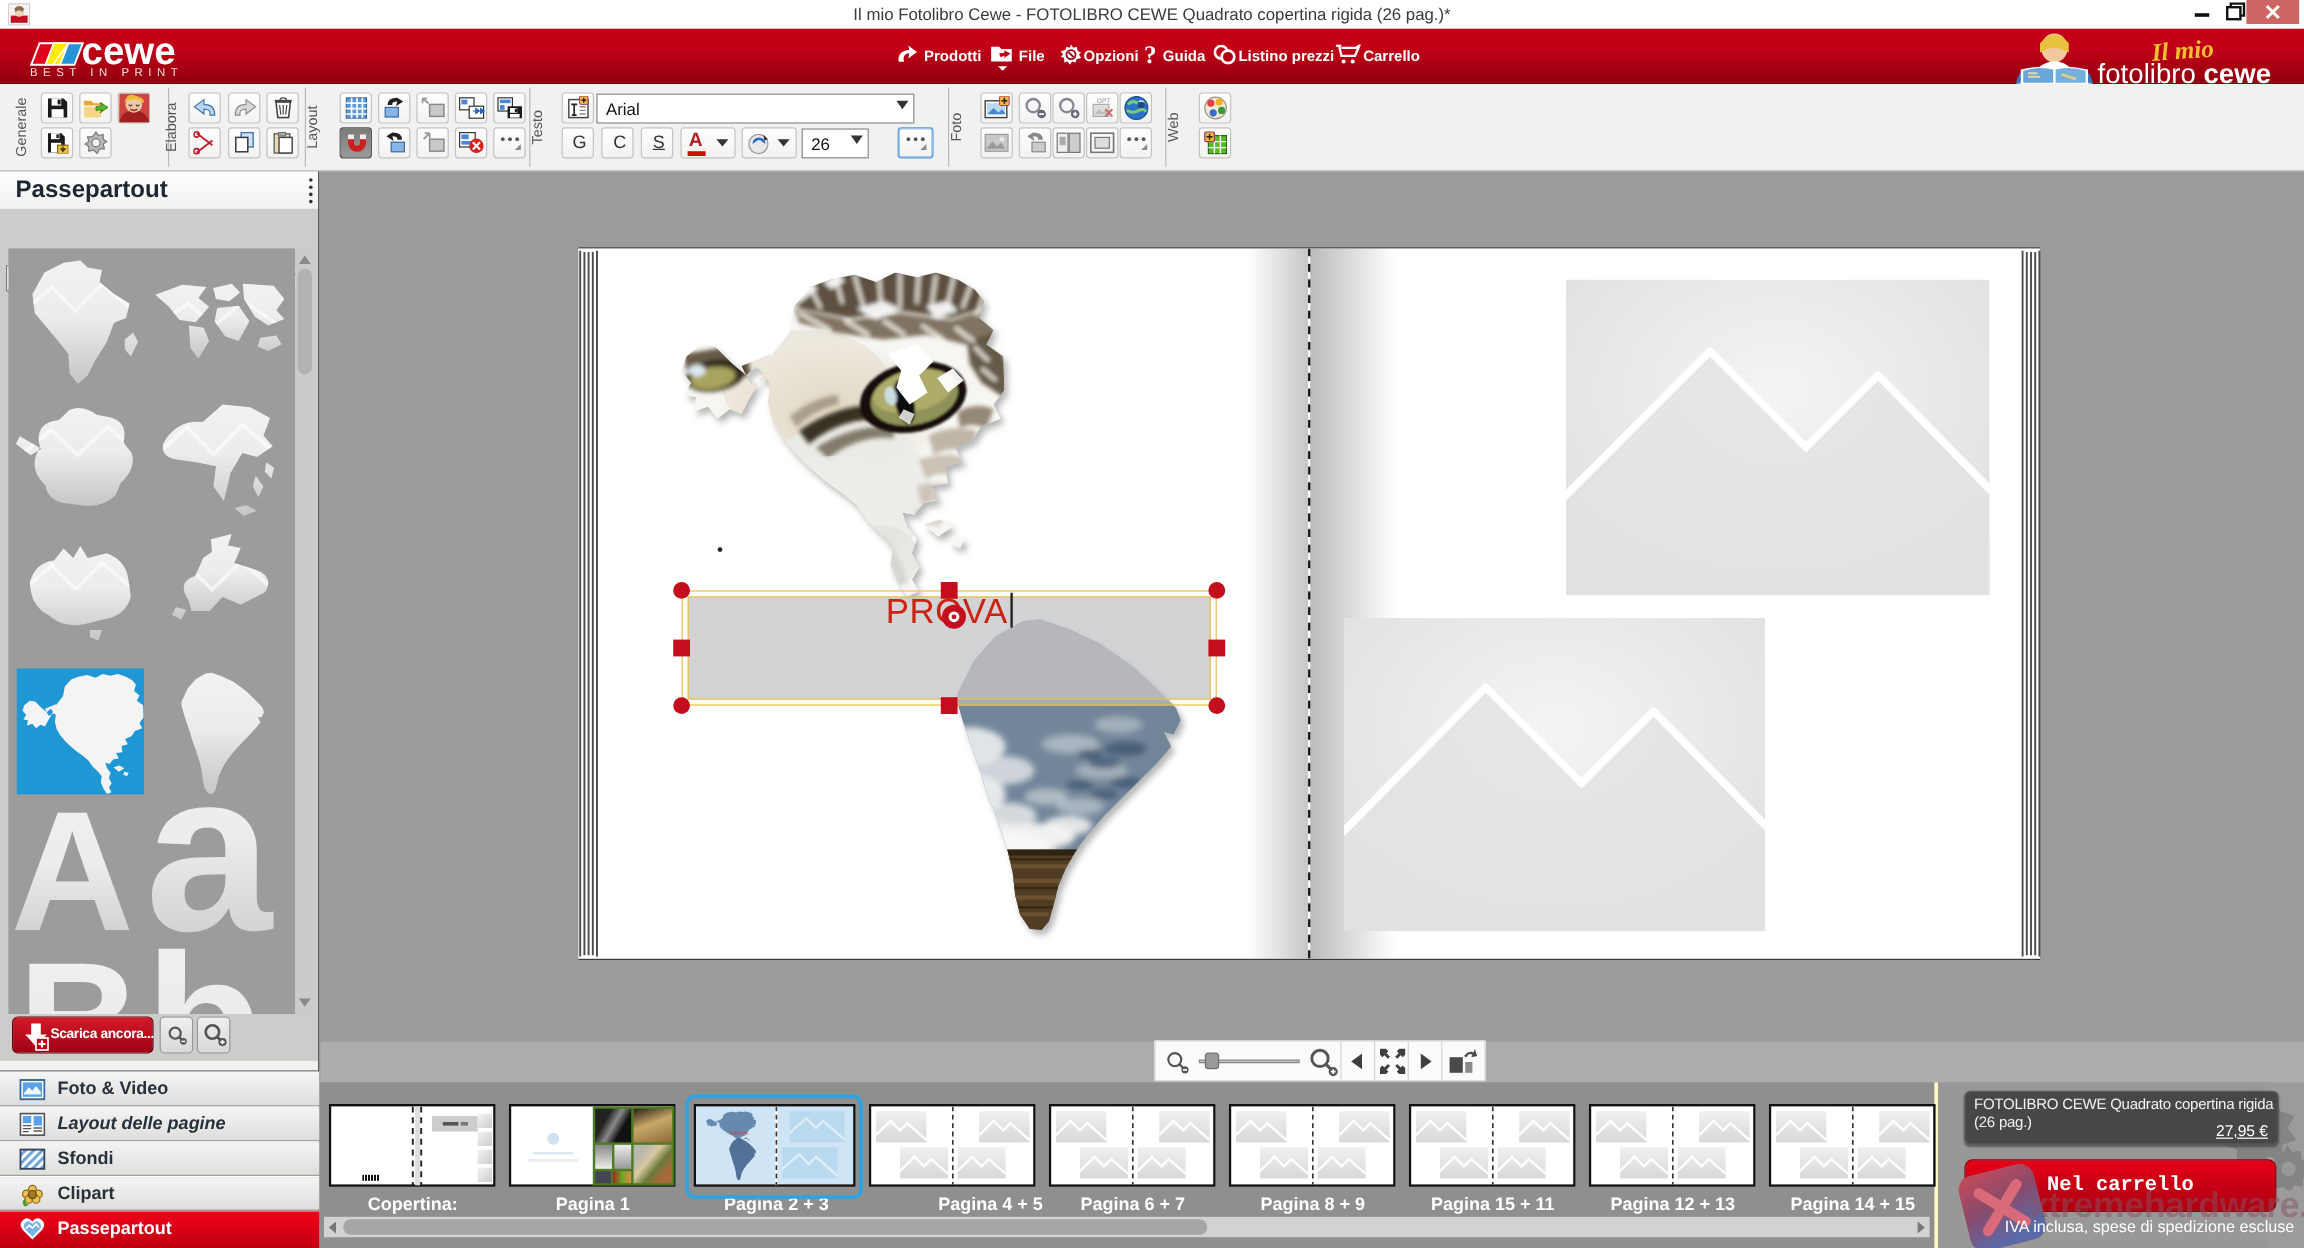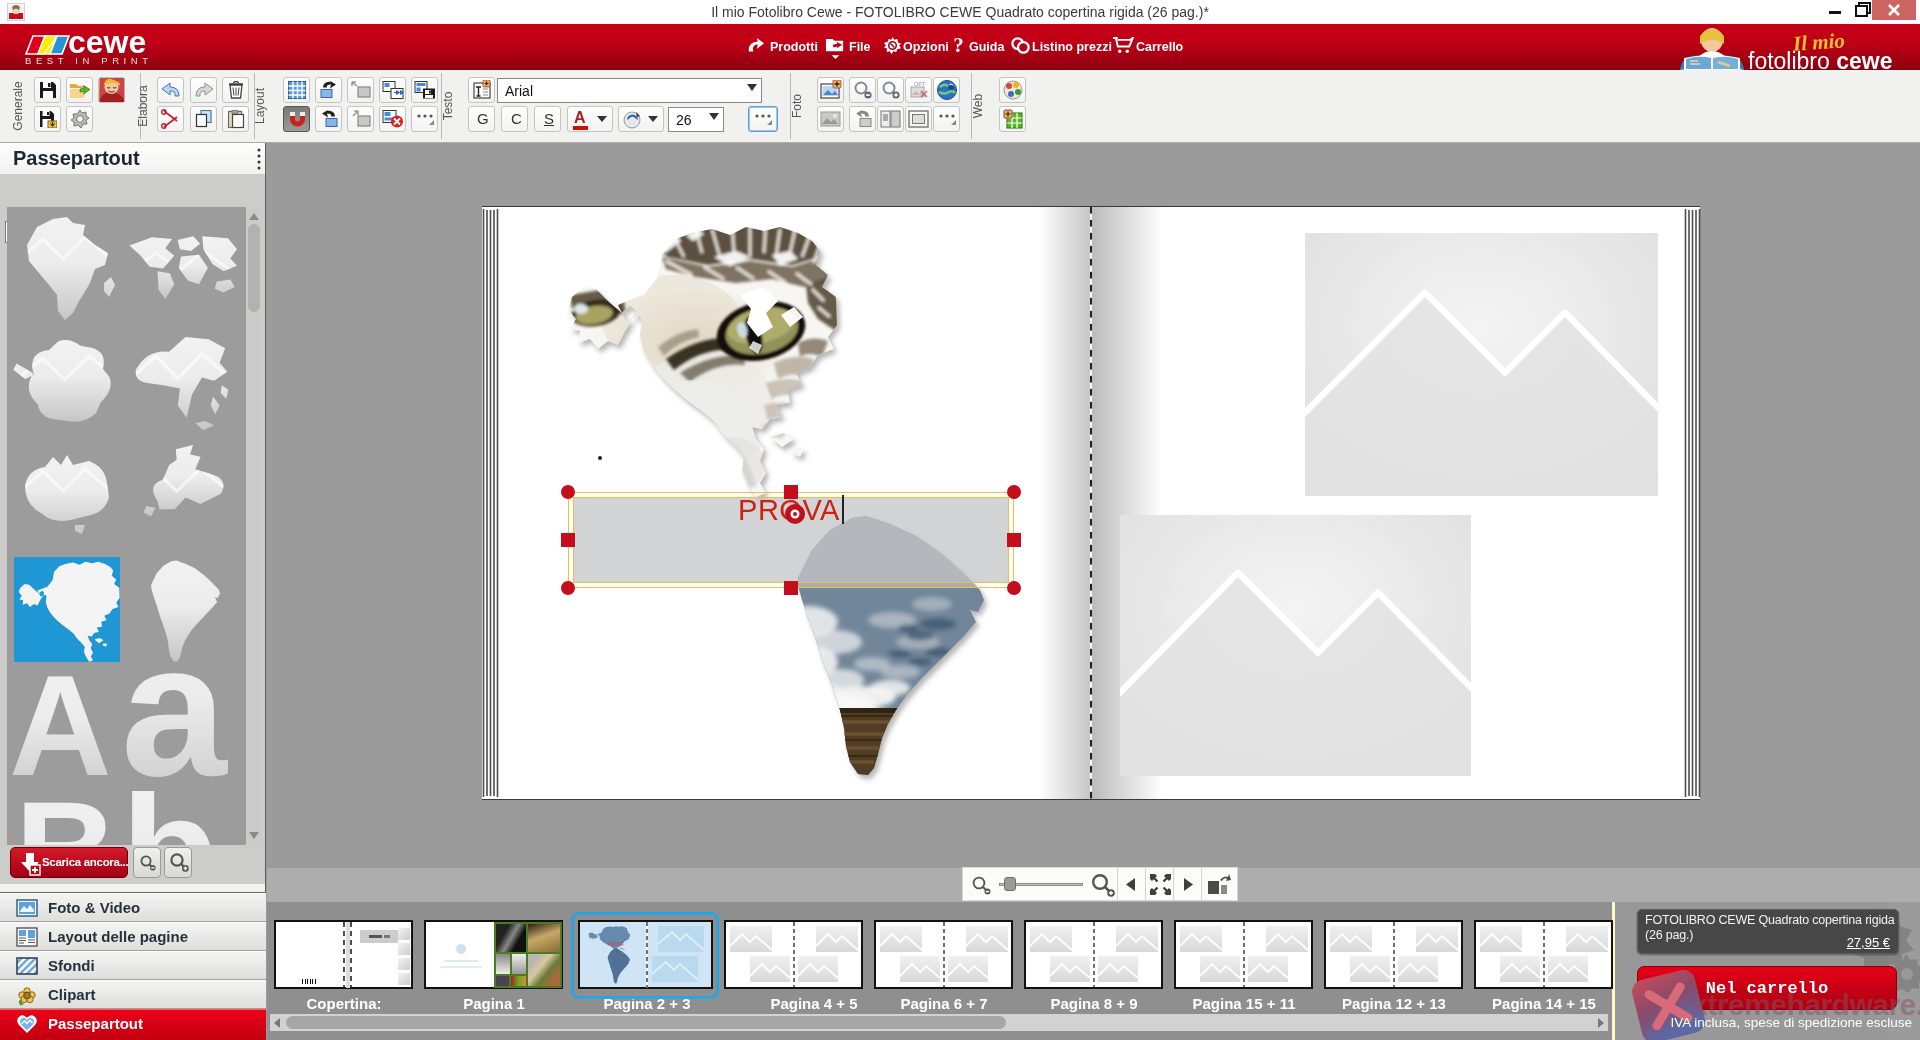--- a/index.html
+++ b/index.html
@@ -584,21 +584,21 @@
     <div class="abs" style="left:0;top:741px;width:265px;height:8px;background:#f2f2f0;"></div>
     <div class="abs" style="left:0;top:749px;width:265px;height:1px;background:#666;"></div>
     <div class="lp-btn" style="top:750px;">
       <svg class="ic" viewBox="0 0 22 22">
           <rect x="1" y="3" width="20" height="16" fill="#fff" stroke="#3a6a9a" stroke-width="1.6"></rect>
           <rect x="3" y="5" width="16" height="12" fill="#5aa2e8"></rect>
           <path d="M4 14 l4 -5 l3 3 l3 -4 l4 5 v2 h-14 z" fill="#fff" opacity="0.9"></path>
         </svg>
       <span class="txt">Foto &amp; Video</span>
     </div>
-    <div class="lp-btn" style="top:779px;">
+    <div class="lp-btn" style="top:779px;font-style:italic;">
       <svg class="ic" viewBox="0 0 22 22">
           <rect x="1" y="2" width="20" height="18" fill="#fff" stroke="#56565a" stroke-width="1.4"></rect>
           <rect x="3" y="4" width="7" height="6" fill="#5aa2e8"></rect>
           <path d="M3 12 h7 M3 14.5 h7 M3 17 h5" stroke="#555" stroke-width="1.2"></path>
           <rect x="12" y="4" width="7" height="8" fill="#5aa2e8"></rect>
           <path d="M12 14 h7 M12 16.5 h7" stroke="#555" stroke-width="1.2"></path>
         </svg>
       <span class="txt">Layout delle pagine</span>
     </div>
     <div class="lp-btn" style="top:808px;">
@@ -871,21 +871,21 @@
           <rect x="14" y="11" width="6" height="9" fill="#8a8a8a"></rect>
           <path d="M13 6 Q17 1 21 3 L22 0 L24 6 L19 7 L20 5 Q17 3 15 7 Z" fill="#4a4a4a"></path>
         </svg>
     </div>
   </div>
   <div id="bottompanel" class="abs">
 
     <div class="thumb-label" style="left:2px;">Copertina:</div>
     <div class="thumb-label" style="left:152px;">Pagina 1</div>
     <div class="thumb-label" style="left:305px;">Pagina 2 + 3</div>
-    <div class="thumb-label" style="left:472px;">Pagina 4 + 5</div>
+    <div class="thumb-label" style="left:452px;text-align:right;">Pagina 4 + 5</div>
     <div class="thumb-label" style="left:602px;">Pagina 6 + 7</div>
     <div class="thumb-label" style="left:752px;">Pagina 8 + 9</div>
     <div class="thumb-label" style="left:902px;">Pagina 15 + 11</div>
     <div class="thumb-label" style="left:1052px;">Pagina 12 + 13</div>
     <div class="thumb-label" style="left:1202px;">Pagina 14 + 15</div>
 
     <div class="abs" style="left:3px;top:112px;width:1338px;height:17px;background:#d2d2d2;">
       <svg class="abs" style="left:3px;top:4px" width="10" height="10">
           <polygon points="7,0 7,10 1,5" fill="#777"></polygon>
         </svg>

